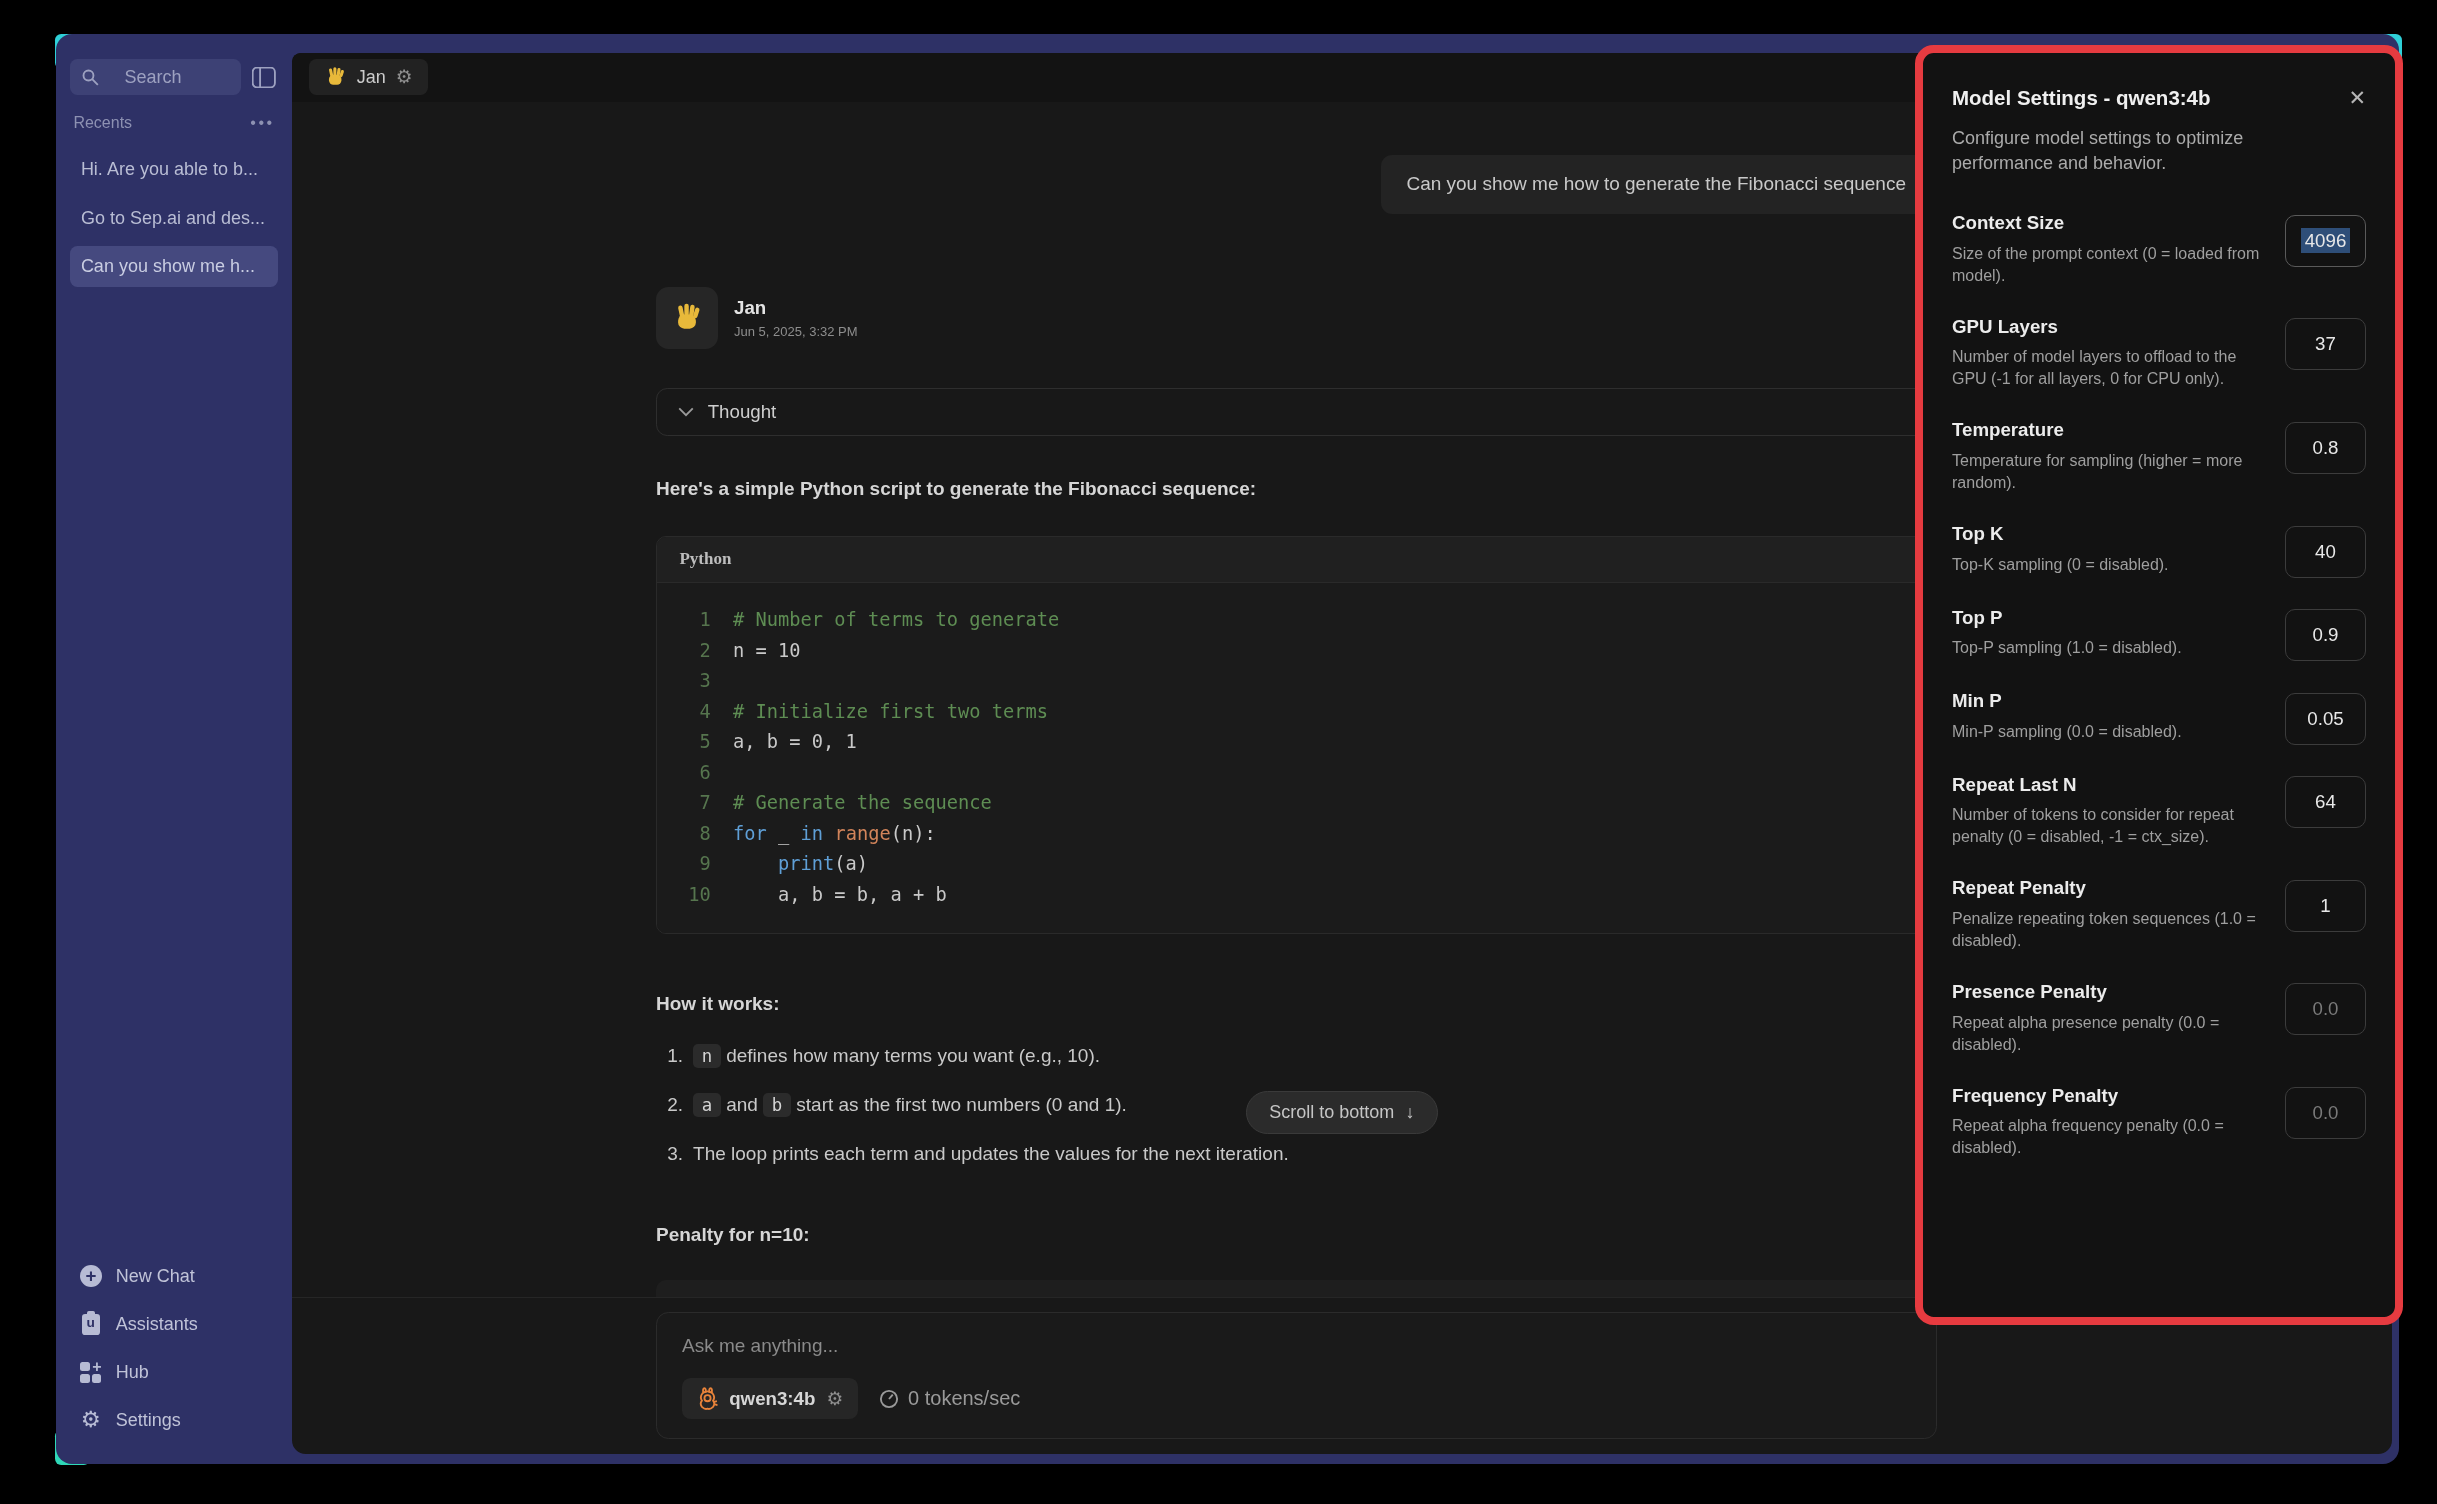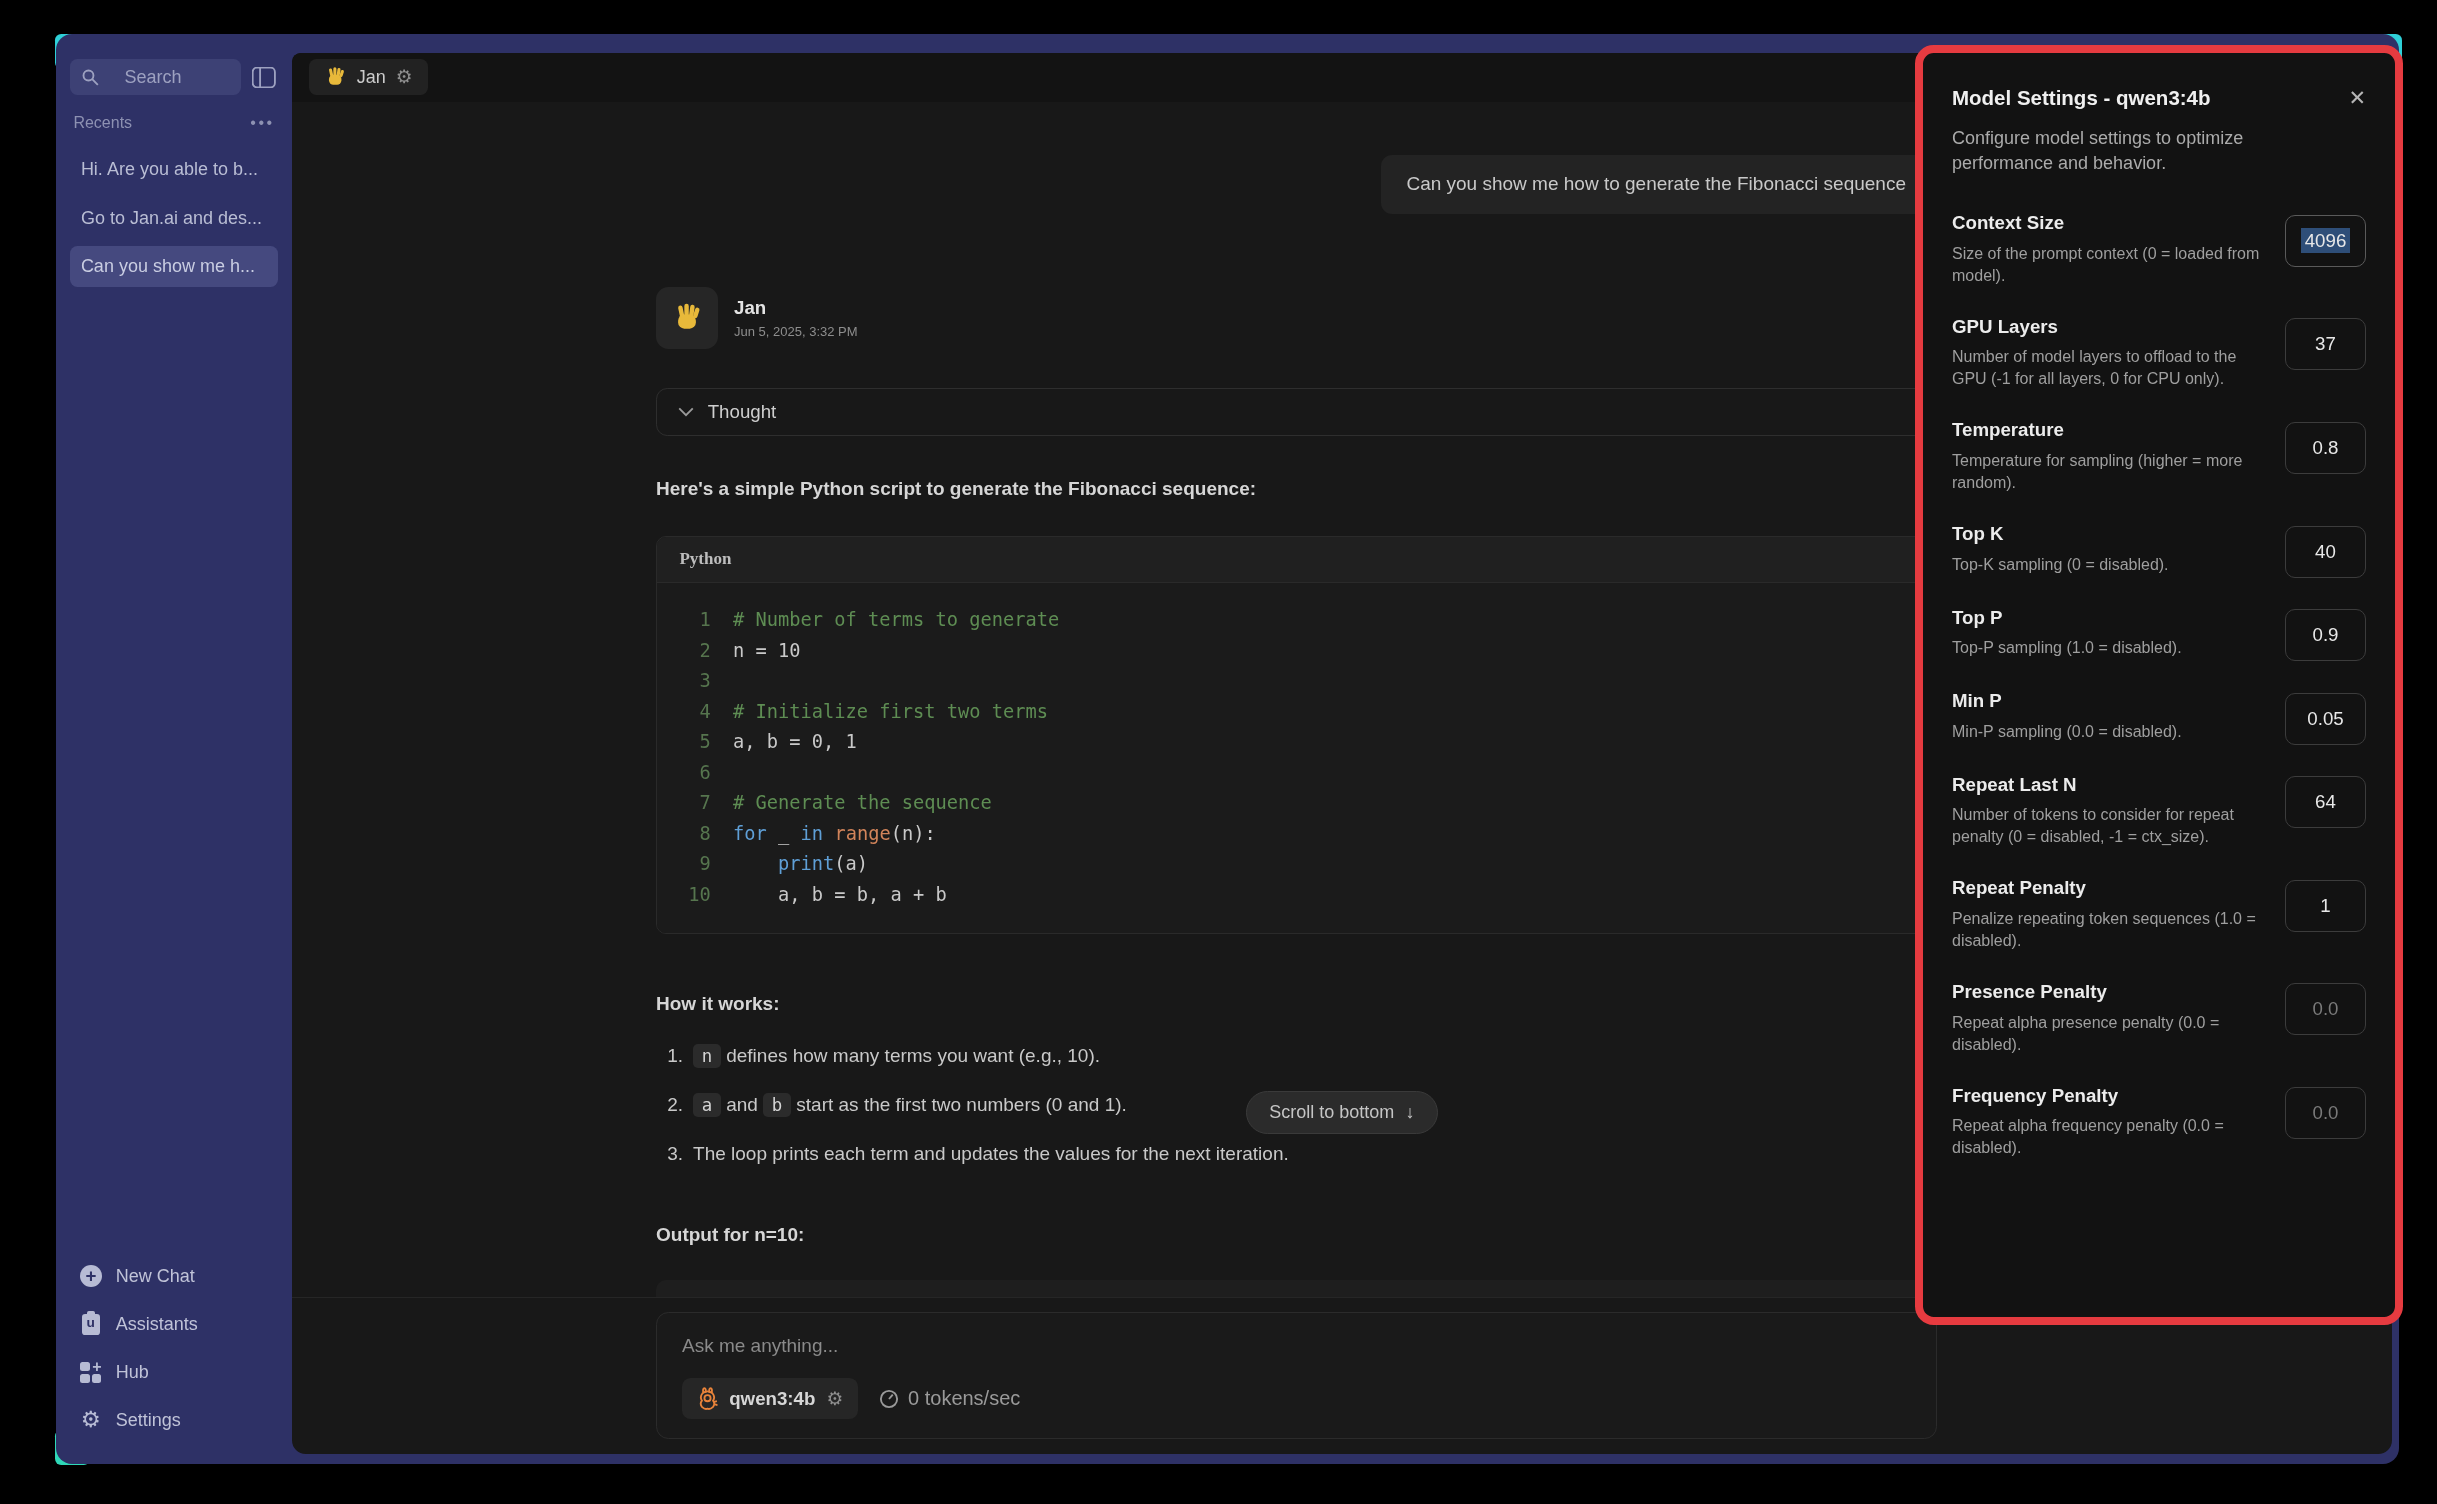--- a/index.html
+++ b/index.html
@@ -138,21 +138,21 @@
         </div>
       </div>
 
       <div class="recents-row">
         <span class="recents-label">Recents</span>
         <span class="recents-menu">•••</span>
       </div>
 
       <div class="recent-list" id="recent-list">
           <div class="recent-item">Hi. Are you able to b...</div>
-          <div class="recent-item">Go to Jan.ai and des...</div>
+          <div class="recent-item">Go to Sep.ai and des...</div>
           <div class="recent-item selected">Can you show me h...</div>
         </div>
 
       <div class="side-footer">
         <div class="side-item">
           <span class="side-ic">
               <span class="ic-circle-plus">+</span>
             </span>
           <span>New Chat</span>
         </div>
@@ -289,21 +289,21 @@
               <div class="step">
                 <span class="step-num">2.</span>
                 <span><span class="inline-code">a</span> and <span class="inline-code">b</span> start as the first two numbers (0 and 1).</span>
               </div>
               <div class="step">
                 <span class="step-num">3.</span>
                 <span>The loop prints each term and updates the values for the next iteration.</span>
               </div>
             </div>
 
-          <div class="out-title">Output for n=10:</div>
+          <div class="out-title">Penalty for n=10:</div>
           <div class="out-block" id="out-block"></div>
         </div>
 
         <div class="scroll-pill">
           <span>Scroll to bottom</span>
           <span>↓</span>
         </div>
       </div>
 
       <div class="input-wrap">

